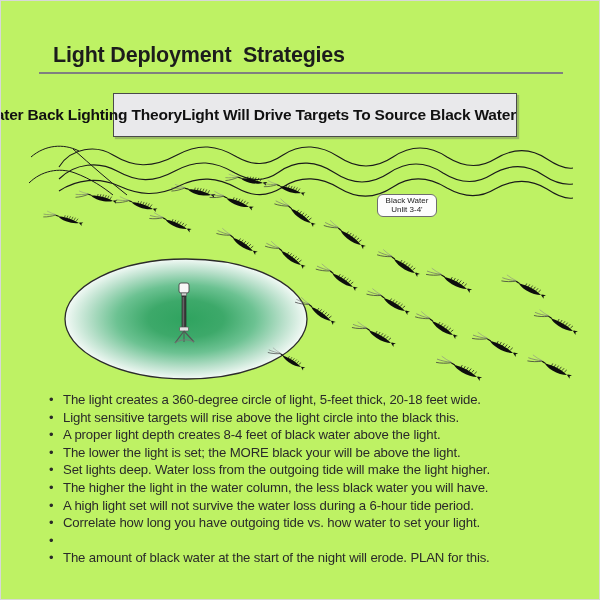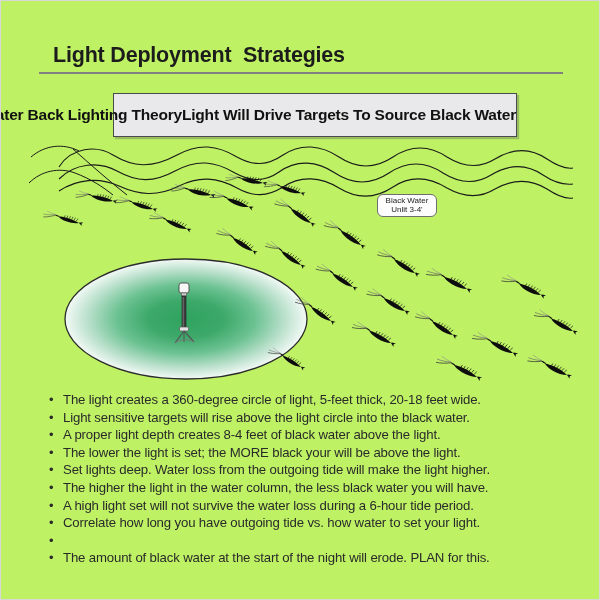--- a/index.html
+++ b/index.html
@@ -246,21 +246,21 @@
     <div class="unlit-line">Unlit 3-4'</div>
   </div>
 
   <div id="bullet-list">
     <div class="bullet-row">
       <span class="bullet-dot">•</span>
       <span class="bullet-text">The light creates a 360-degree circle of light, 5-feet thick, 20-18 feet wide.</span>
     </div>
     <div class="bullet-row">
       <span class="bullet-dot">•</span>
-      <span class="bullet-text">Light sensitive targets will rise above the light circle into the black water.</span>
+      <span class="bullet-text">Light sensitive targets will rise above the light circle into the black this.</span>
     </div>
     <div class="bullet-row">
       <span class="bullet-dot">•</span>
       <span class="bullet-text">A proper light depth creates 8-4 feet of black water above the light.</span>
     </div>
     <div class="bullet-row">
       <span class="bullet-dot">•</span>
       <span class="bullet-text">The lower the light is set; the MORE black your will be above the light.</span>
     </div>
     <div class="bullet-row">

